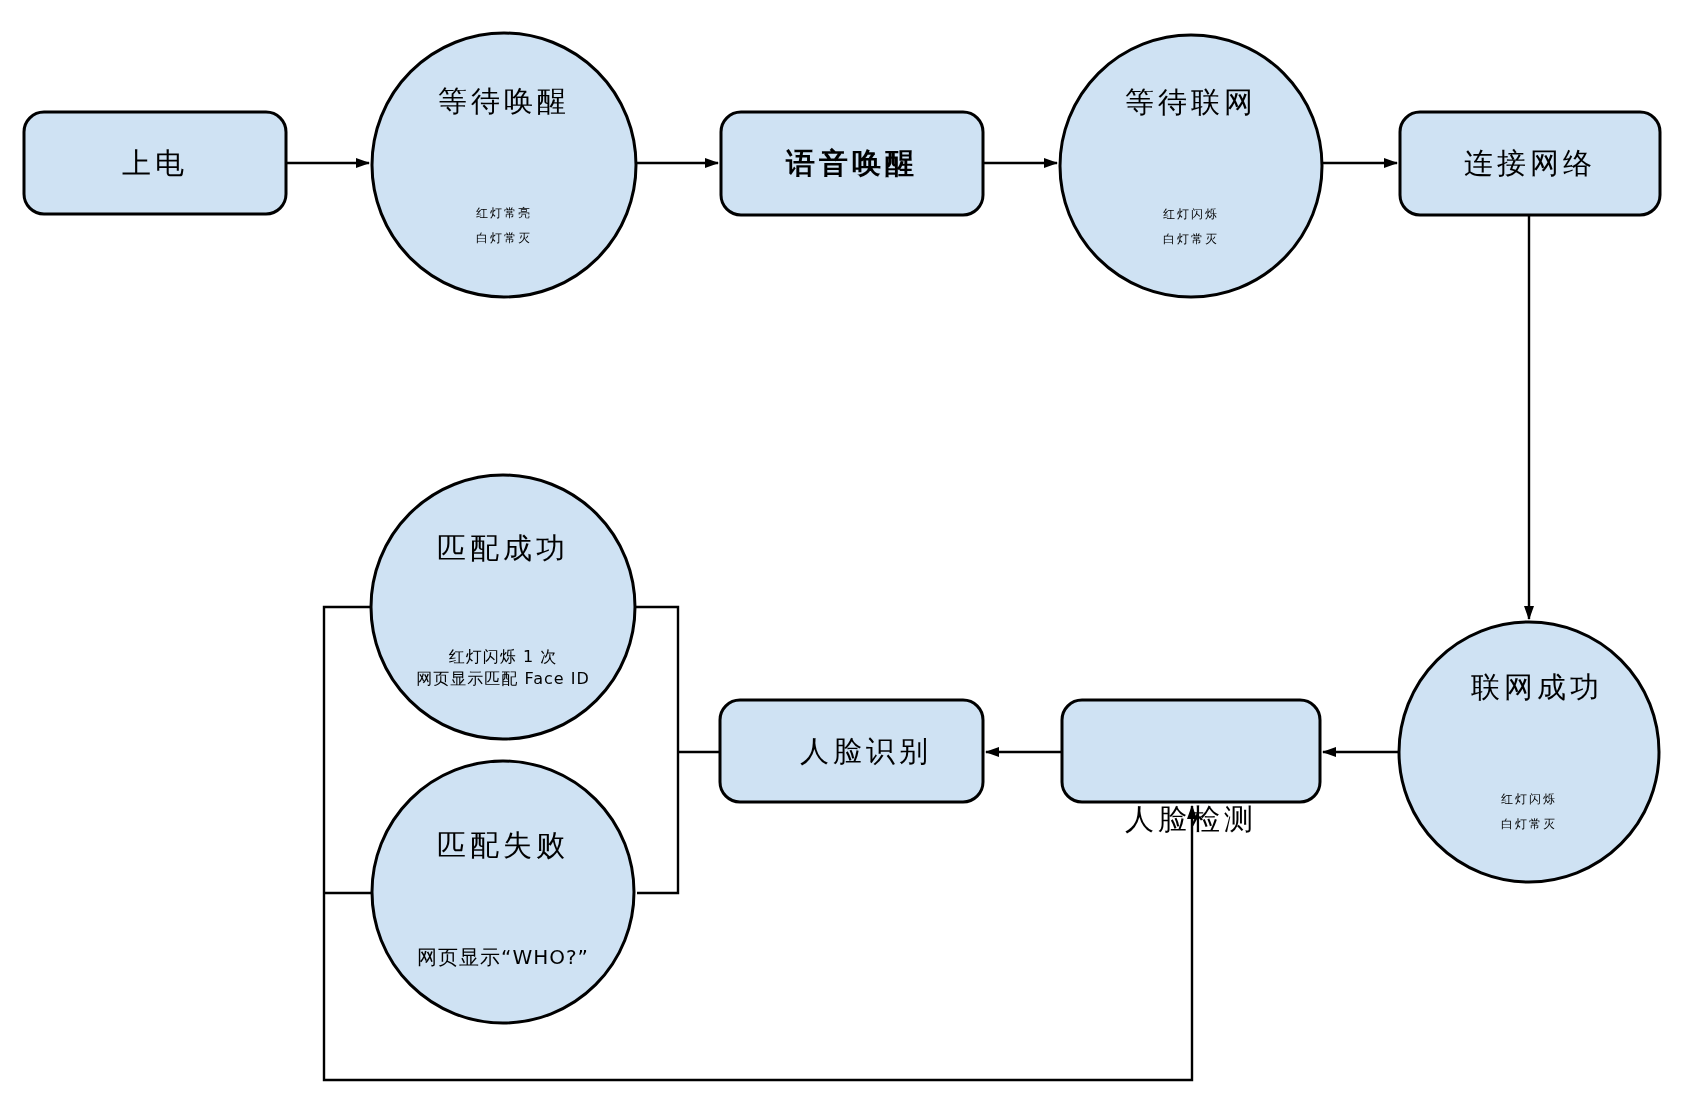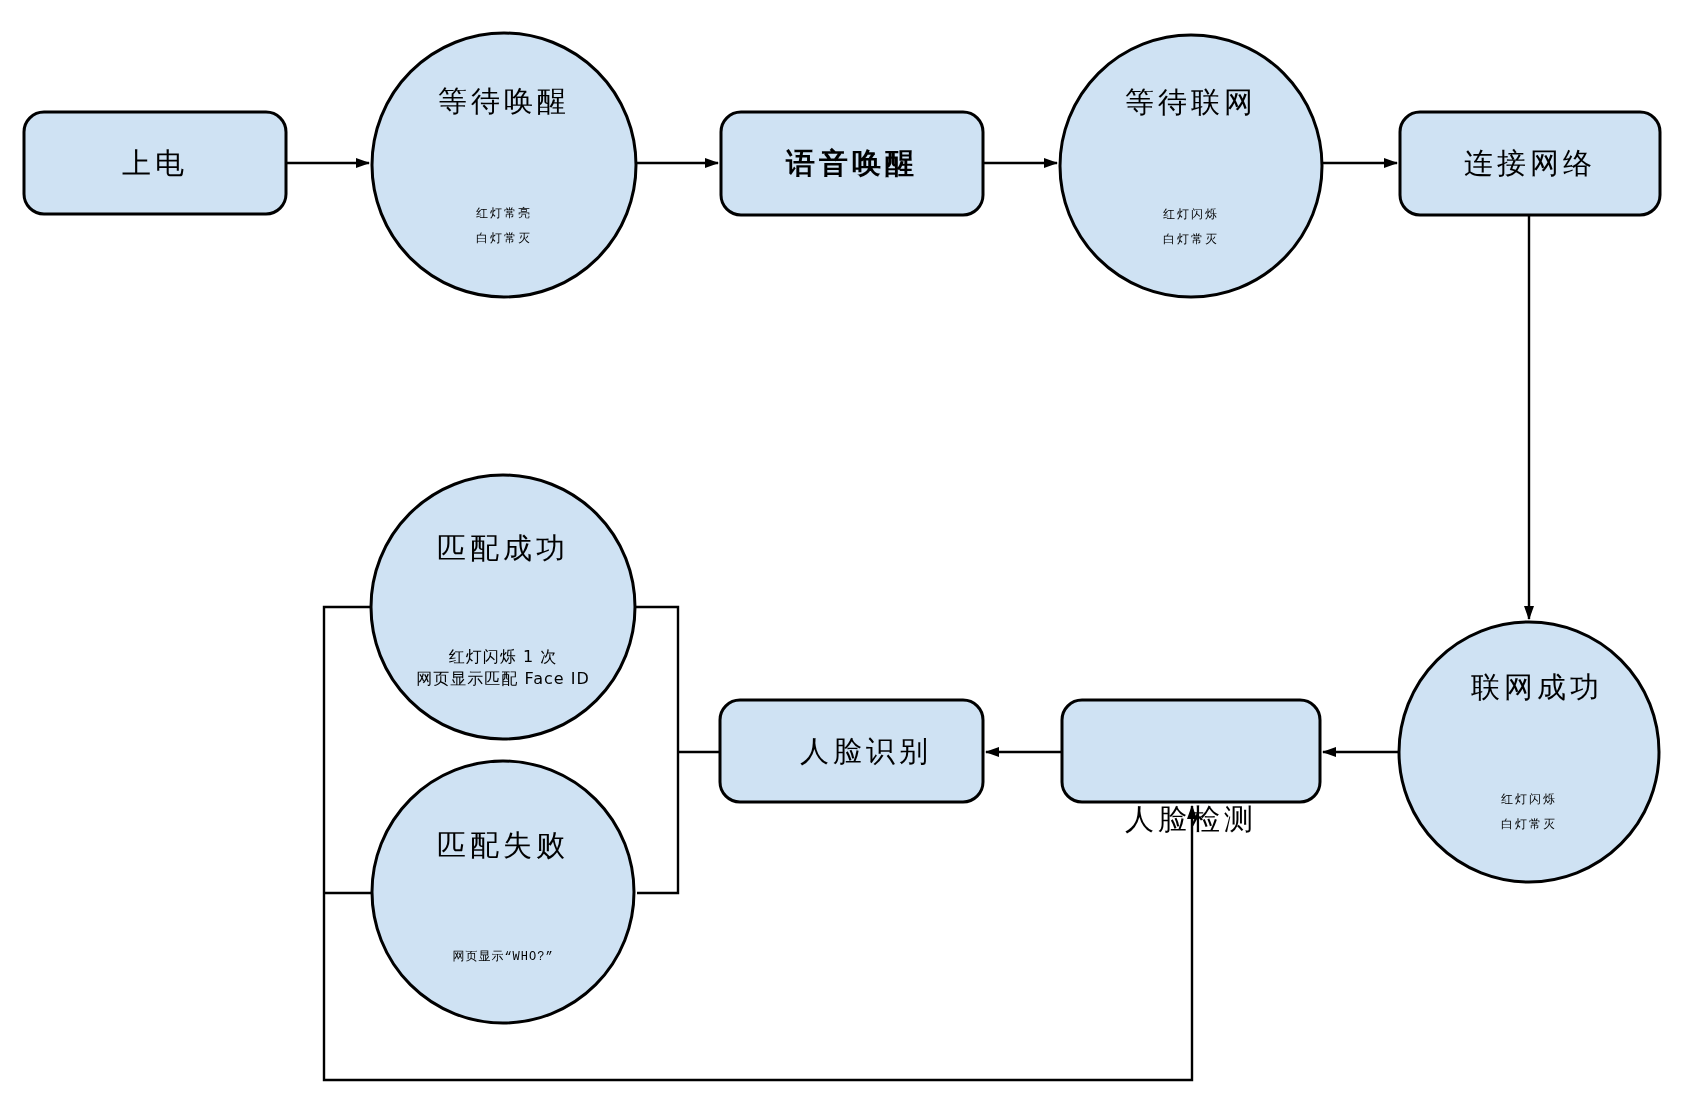--- a/index.html
+++ b/index.html
@@ -122,17 +122,17 @@
 
   <div class="lbl node-title" style="left:851px; top:752px;margin-left:15px;">人脸识别</div>
 
   <div class="lbl node-title" style="left:503px; top:549px;">匹配成功</div>
   <div class="lbl node-status" style="left:503px; top:668px; font-size:16px; line-height:22px; letter-spacing:1px;">
     <span>红灯闪烁 1 次</span>
     <span>网页显示匹配 Face ID</span>
   </div>
 
   <div class="lbl node-title" style="left:503px; top:846px;">匹配失败</div>
-  <div class="lbl node-status" style="left:503px; top:957px; font-size:12px; letter-spacing:1px;font-family:Liberation Mono, monospace;">
+  <div class="lbl node-status" style="left:503px; top:957px; font-size:20px; letter-spacing:1px;">
     <span>网页显示“WHO?”</span>
   </div>
 
 </div>
 
 </body></html>

